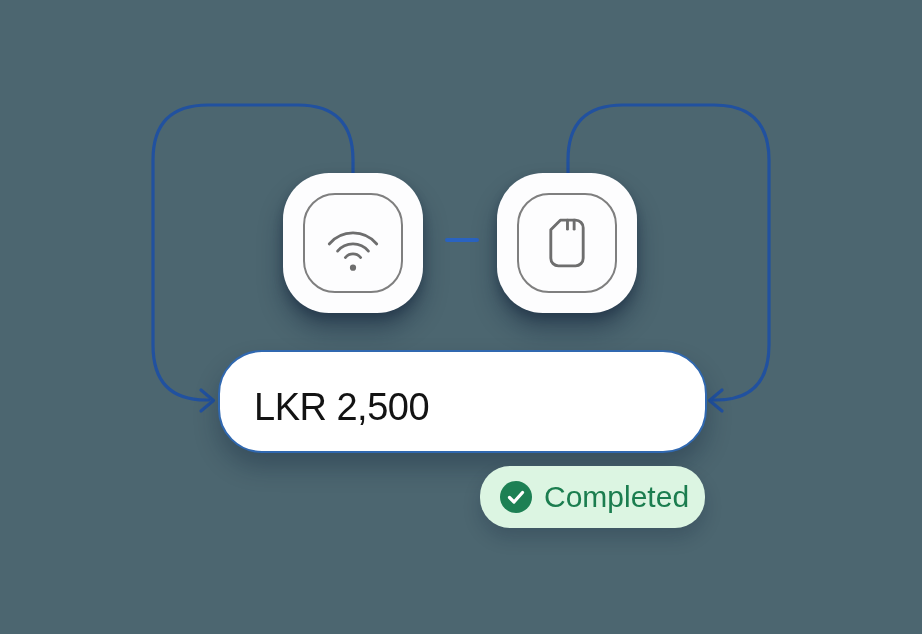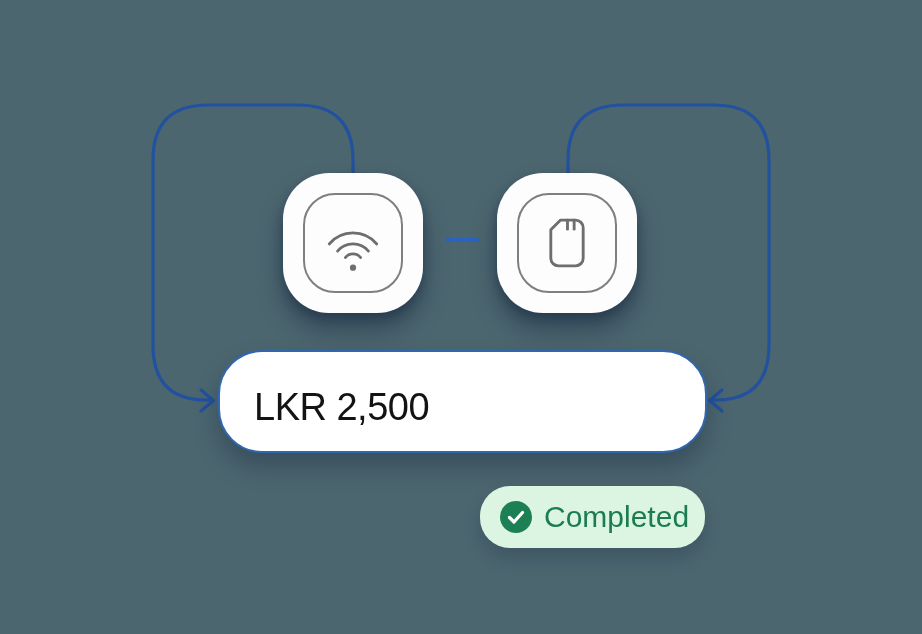--- a/index.html
+++ b/index.html
@@ -99,21 +99,20 @@
     position:absolute;
     left:480px;top:466px;
     width:225px;height:62px;
     background:var(--badge-background,#DCF5E2);
     border-radius:30px;
     display:flex;align-items:center;
     gap:12px;
     padding-left:20px;
     box-shadow:0 10px 18px rgba(10,25,50,.20);
     z-index:3;
-    margin-top:20px;
   }
   .check-circle{
     width:32px;height:32px;
     display:flex;align-items:center;justify-content:center;
     flex:0 0 auto;
   }
   .status-label{
     font-size:30px;
     font-weight:500;
     color:var(--badge-text,#1B7D4F);

